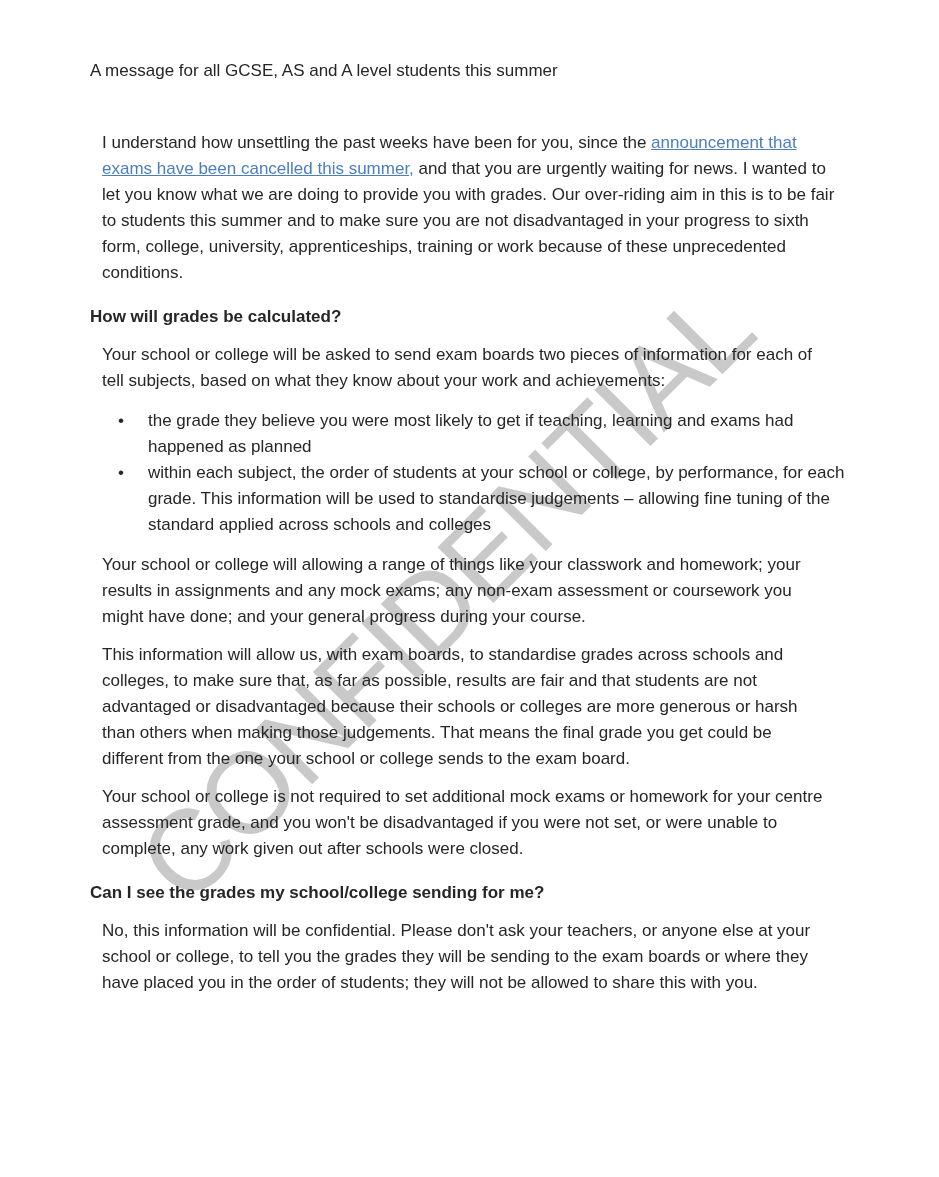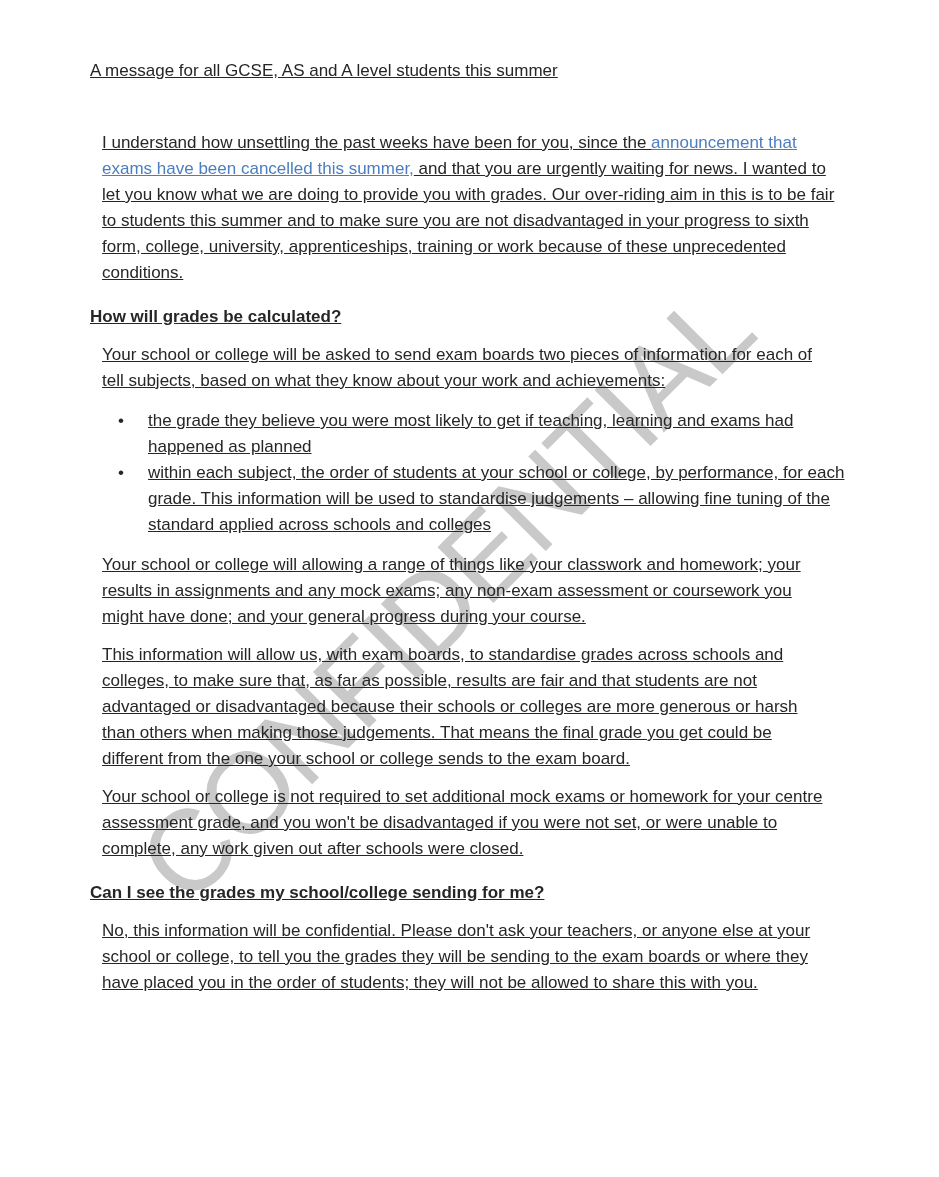--- a/index.html
+++ b/index.html
@@ -28,21 +28,20 @@
     white-space: nowrap;
     z-index: 0;
     user-select: none;
   }
   .content {
     position: relative;
     z-index: 1;
     padding: 50px 92px 0 90px;
     font-size: 17px;
     line-height: 26px;
-    text-decoration: underline;
   }
   .doc-title {
     font-weight: 400;
     margin: 8px 0 46px 0;
   }
   p.para {
     margin: 12px 12px;
   }
   h2.doc-heading {
     font-size: 17px;

